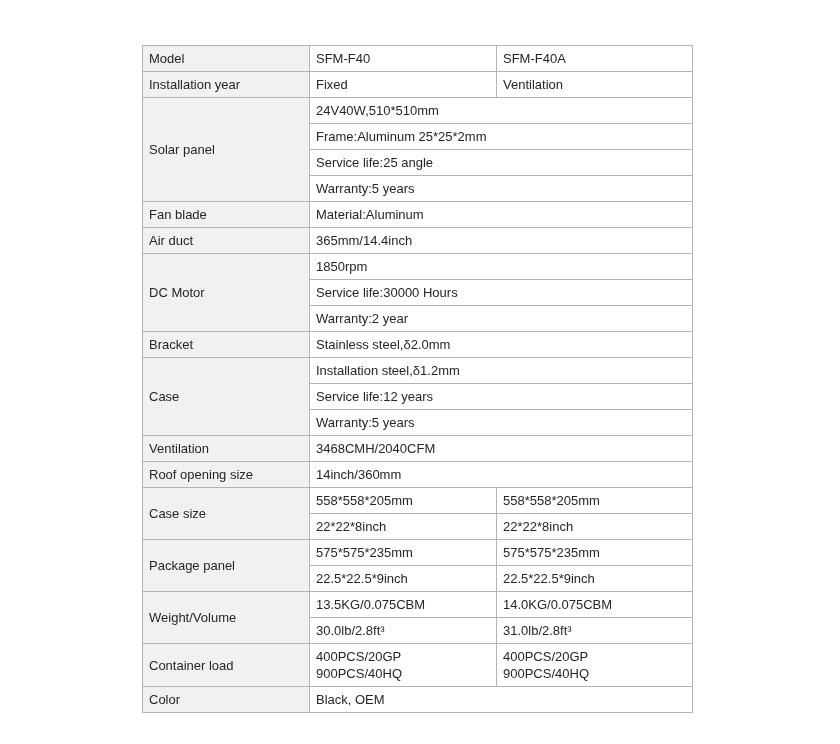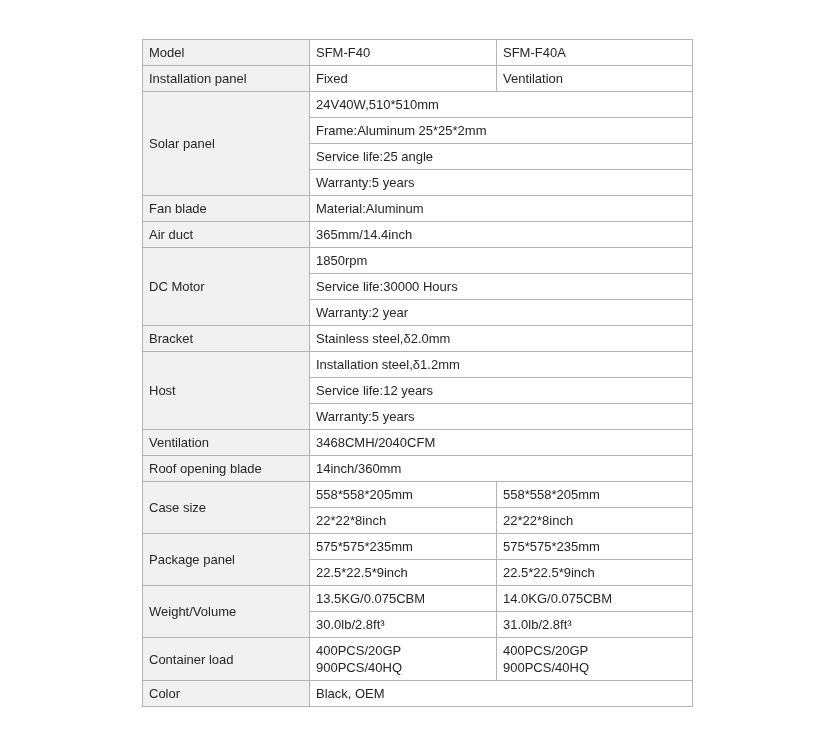--- a/index.html
+++ b/index.html
@@ -11,21 +11,21 @@
   body {
     width: 840px;
     height: 744px;
     position: relative;
     font-family: "Liberation Sans", sans-serif;
     color: var(--text-color, #262626);
   }
   .spec-table {
     position: absolute;
     left: 142px;
-    top: 39px;
+    top: 45px;
     width: 550px;
     border-collapse: collapse;
     table-layout: fixed;
   }
   .spec-table td {
     border: 1px solid var(--border-color, #b4b4b4);
     font-size: 13px;
     line-height: 17px;
     padding: 4px 4px 4px 6px;
     vertical-align: middle;
@@ -49,21 +49,21 @@
     <col style="width:187px">
     <col style="width:196px">
   </colgroup>
   <tbody id="spec-table-body">
       <tr>
         <td class="label-cell">Model</td>
         <td class="value-cell">SFM-F40</td>
         <td class="value-cell">SFM-F40A</td>
       </tr>
       <tr>
-        <td class="label-cell">Installation panel</td>
+        <td class="label-cell">Installation year</td>
         <td class="value-cell">Fixed</td>
         <td class="value-cell">Ventilation</td>
       </tr>
       <tr>
         <td class="label-cell" rowspan="4">Solar panel</td>
         <td class="value-cell" colspan="2">24V40W,510*510mm</td>
       </tr>
       <tr>
         <td class="value-cell" colspan="2">Frame:Aluminum 25*25*2mm</td>
       </tr>
@@ -89,35 +89,35 @@
         <td class="value-cell" colspan="2">Service life:30000 Hours</td>
       </tr>
       <tr>
         <td class="value-cell" colspan="2">Warranty:2 year</td>
       </tr>
       <tr>
         <td class="label-cell">Bracket</td>
         <td class="value-cell" colspan="2">Stainless steel,δ2.0mm</td>
       </tr>
       <tr>
-        <td class="label-cell" rowspan="3">Host</td>
+        <td class="label-cell" rowspan="3">Case</td>
         <td class="value-cell" colspan="2">Installation steel,δ1.2mm</td>
       </tr>
       <tr>
         <td class="value-cell" colspan="2">Service life:12 years</td>
       </tr>
       <tr>
         <td class="value-cell" colspan="2">Warranty:5 years</td>
       </tr>
       <tr>
         <td class="label-cell">Ventilation</td>
         <td class="value-cell" colspan="2">3468CMH/2040CFM</td>
       </tr>
       <tr>
-        <td class="label-cell">Roof opening blade</td>
+        <td class="label-cell">Roof opening size</td>
         <td class="value-cell" colspan="2">14inch/360mm</td>
       </tr>
       <tr>
         <td class="label-cell" rowspan="2">Case size</td>
         <td class="value-cell">558*558*205mm</td>
         <td class="value-cell">558*558*205mm</td>
       </tr>
       <tr>
         <td class="value-cell">22*22*8inch</td>
         <td class="value-cell">22*22*8inch</td>

